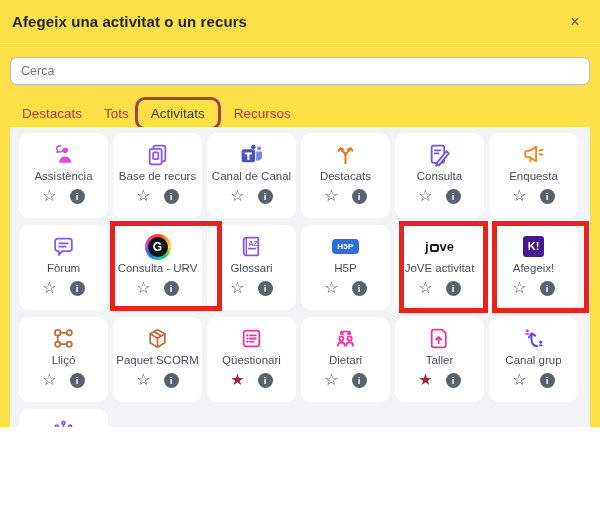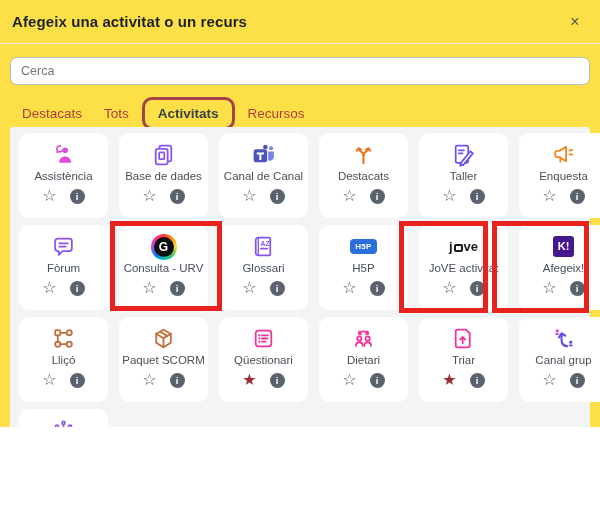--- a/index.html
+++ b/index.html
@@ -22,34 +22,34 @@
   .search-input {
     position:absolute; left:10px; top:57px; width:580px; height:28px;
     border:1px solid #b4bcc4; border-radius:7px; padding:0 10px;
     font-family:"Liberation Sans", sans-serif; font-size:12.5px; color:#3c4349; outline:none;
   }
   .search-input::placeholder { color:#6e7880; opacity:1; }
   
   .tabs { position:absolute; left:22px; top:94px; height:38px; display:flex; align-items:center; }
   .tab { font-size:13.5px; color:#b13b41; cursor:pointer; white-space:nowrap; }
   .tab.mr-lg { margin-right:22px; }
-  .tab.mr-md { margin-right:13px; }
+  .tab.mr-md { margin-right:6px; }
   .tab-annot {
     border:3px solid #a4424a; border-radius:10px; padding:6px 13px; margin-right:13px;
-    display:inline-flex; align-items:center;font-weight:bold;
+    display:inline-flex; align-items:center;
   }
   .tab.active { color:#3b4046; }
   
   .panel {
     position:absolute; left:10px; top:127px; width:580px; height:386px;
     background:#f3f4f6; border-radius:3px;
   }
   .grid {
     padding:6px 9px; display:grid;
-    grid-template-columns:repeat(6, 89px); grid-auto-rows:85px; gap:7px 11px;
+    grid-template-columns:repeat(6, 89px); grid-auto-rows:85px; gap:7px 5px;
   }
   .tile {
     background:#fff; border-radius:10px; text-align:center; cursor:pointer;
     display:flex; flex-direction:column; align-items:center;
   }
   .ticon { margin-top:8px; height:27px; display:flex; align-items:center; justify-content:center; }
   .tlabel {
     margin-top:1px; font-size:11.5px; color:#474f58; white-space:nowrap; line-height:15px;
   }
   .trow { margin-top:4px; display:flex; align-items:center; justify-content:center; gap:13px; }
@@ -125,21 +125,21 @@
       </div>
 
       <div class="tile">
         <div class="ticon">
           <svg width="25" height="25" viewBox="0 0 24 24" fill="none" stroke="#8a53f5" stroke-width="1.7" stroke-linejoin="round">
             <rect x="8" y="3.5" width="11.5" height="15" rx="2"></rect>
             <rect x="4.5" y="6.5" width="11.5" height="15" rx="2" fill="#fff"></rect>
             <rect x="7.8" y="10" width="5" height="6.5" rx="1"></rect>
           </svg>
         </div>
-        <div class="tlabel">Base de dades</div>
+        <div class="tlabel">Base de recurs</div>
         <div class="trow">
           <span class="star">☆</span>
           <span class="info">i</span>
         </div>
       </div>
 
       <div class="tile">
         <div class="ticon">
           <svg width="25" height="25" viewBox="0 0 24 24">
             <circle cx="13.8" cy="4.8" r="2.2" fill="#4b53bc"></circle>
@@ -176,21 +176,21 @@
 
       <div class="tile">
         <div class="ticon">
           <svg width="25" height="25" viewBox="0 0 24 24" fill="none" stroke="#7052f2" stroke-width="1.7" stroke-linecap="round" stroke-linejoin="round">
             <rect x="4.5" y="3.5" width="12" height="16.5" rx="1.5"></rect>
             <path d="M7.5 8h5M7.5 11h3.5"></path>
             <path d="M9.5 20 18.6 8.9l2.4 2L11.9 22" fill="#fff"></path>
             <path d="m9.5 20-.7 2.8 2.6-.9" fill="#7052f2"></path>
           </svg>
         </div>
-        <div class="tlabel">Taller</div>
+        <div class="tlabel">Consulta</div>
         <div class="trow">
           <span class="star">☆</span>
           <span class="info">i</span>
         </div>
       </div>
 
       <div class="tile">
         <div class="ticon">
           <svg width="25" height="25" viewBox="0 0 24 24" fill="none" stroke="#f0881e" stroke-width="1.8" stroke-linecap="round" stroke-linejoin="round">
             <path d="M14.5 4.5 8 8.5H5.8A1.8 1.8 0 0 0 4 10.3v2.4a1.8 1.8 0 0 0 1.8 1.8H8l6.5 4z"></path>
@@ -352,21 +352,21 @@
         </div>
       </div>
 
       <div class="tile">
         <div class="ticon">
           <svg width="25" height="25" viewBox="0 0 24 24" fill="none" stroke="#f2319b" stroke-width="1.7" stroke-linecap="round" stroke-linejoin="round">
             <path d="M6.5 3.5h8L18 7v11.5a2 2 0 0 1-2 2H6.5a2 2 0 0 1-2-2v-13a2 2 0 0 1 2-2z"></path>
             <path d="M11.2 16.5v-6M8.7 13l2.5-2.5 2.5 2.5"></path>
           </svg>
         </div>
-        <div class="tlabel">Triar</div>
+        <div class="tlabel">Taller</div>
         <div class="trow">
           <span class="star fav">★</span>
           <span class="info">i</span>
         </div>
       </div>
 
       <div class="tile">
         <div class="ticon">
           <svg width="25" height="25" viewBox="0 0 24 24">
             <g fill="none" stroke="#5a4df2" stroke-width="2" stroke-linecap="round" stroke-linejoin="round">

